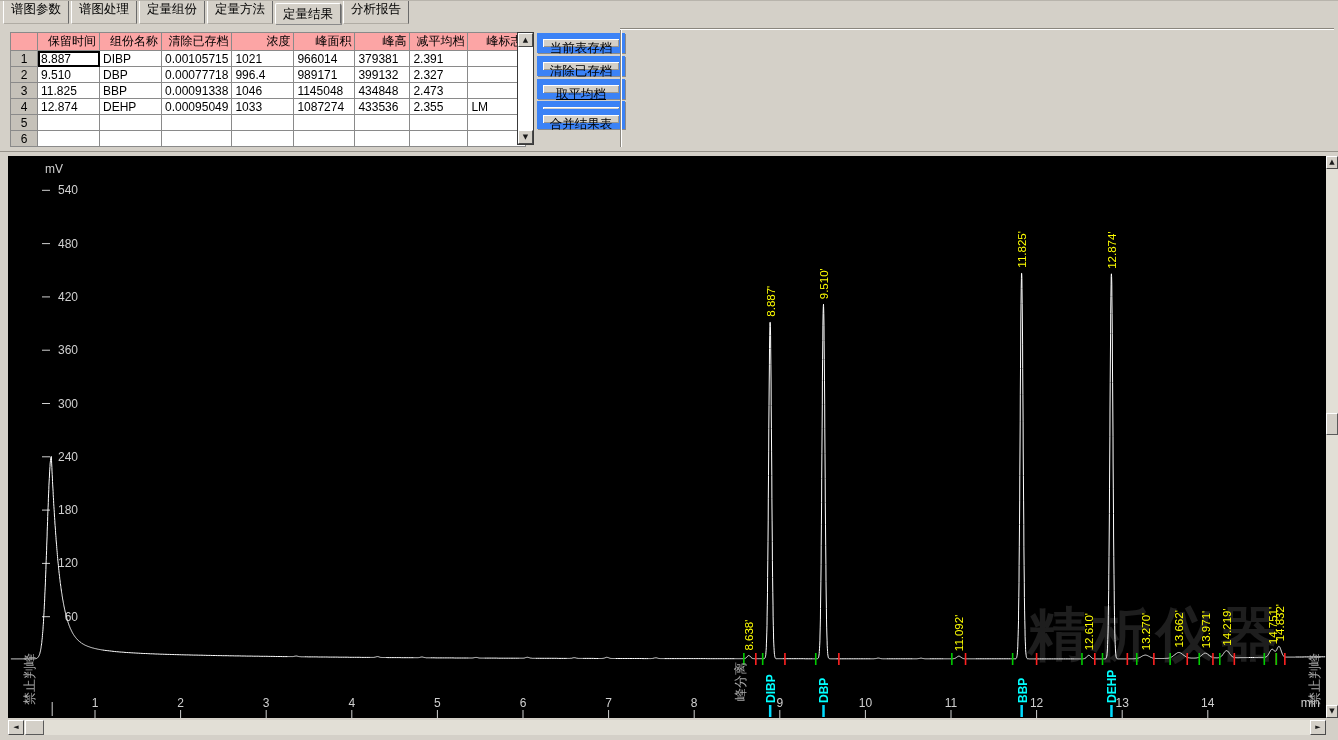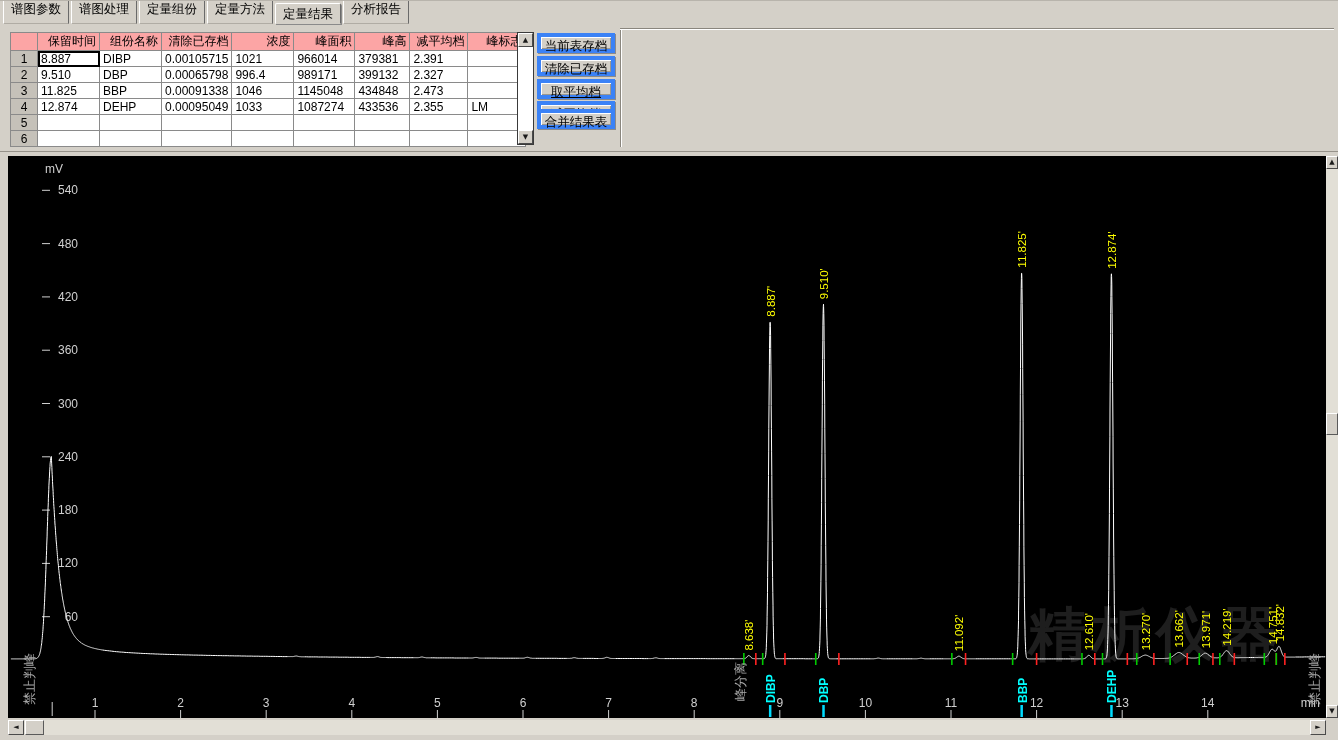--- a/index.html
+++ b/index.html
@@ -30,22 +30,22 @@
   table.grid td.selected { outline:2px solid #000; outline-offset:-2px; }
   .tbl-scroll { position:absolute; left:517px; top:31px; width:17px; height:113px; background:#fff; border:1px solid #3a3a3a; }
   .sbtn {
     position:absolute; left:0; width:15px; height:14px; background:#d4d0c8;
     border:1px solid; border-color:#fff #4a4a4a #4a4a4a #fff;
     display:flex; align-items:center; justify-content:center;
     font-size:7px; line-height:7px; color:#1a1a1a; font-family:"DejaVu Sans",sans-serif;
   }
   .sbtn.up { top:0; } .sbtn.down { bottom:0; }
   .panel-btn {
-    position:absolute; left:537px; width:78px; height:20px; font-size:12.5px; line-height:18px; text-align:center;
-    background:#d4d0c8; border:4px solid #3b82f6; white-space:nowrap; cursor:default;
+    position:absolute; left:537px; width:88px; height:20px; font-size:12.5px; line-height:18px; text-align:center;
+    background:#d4d0c8; border:6px solid #3b82f6; white-space:nowrap; cursor:default;
     box-shadow: inset 1px 1px 0 #ffffff, inset -1px -1px 0 #9c988f, 1px 1px 0 #8a8a8a;
   }
   .groove-h { position:absolute; left:620px; top:27px; width:714px; height:2px; border-top:1px solid #8a867e; border-bottom:1px solid #fff; }
   .groove-v { position:absolute; left:620px; top:29px; width:2px; height:117px; border-left:1px solid #8a867e; border-right:1px solid #fff; }
   
   .chartzone { position:absolute; left:0; top:150px; width:1338px; height:590px; background:#d4d0c8; border-top:1px solid #96928a; }
   .plot { position:absolute; left:8px; top:4px; width:1318px; height:562px; background:#000; }
   .plot svg { display:block; }
   .vscroll { position:absolute; left:1326px; top:4px; width:12px; height:562px; background:#e2dfd6; }
   .hscroll { position:absolute; left:8px; top:568px; width:1318px; height:15px; background:#e2dfd6; }
@@ -108,21 +108,21 @@
         <td>1021</td>
         <td>966014</td>
         <td>379381</td>
         <td>2.391</td>
         <td></td>
       </tr>
       <tr>
         <td class="rownum">2</td>
         <td>9.510</td>
         <td>DBP</td>
-        <td>0.00065798</td>
+        <td>0.00077718</td>
         <td>996.4</td>
         <td>989171</td>
         <td>399132</td>
         <td>2.327</td>
         <td></td>
       </tr>
       <tr>
         <td class="rownum">3</td>
         <td>11.825</td>
         <td>BBP</td>

